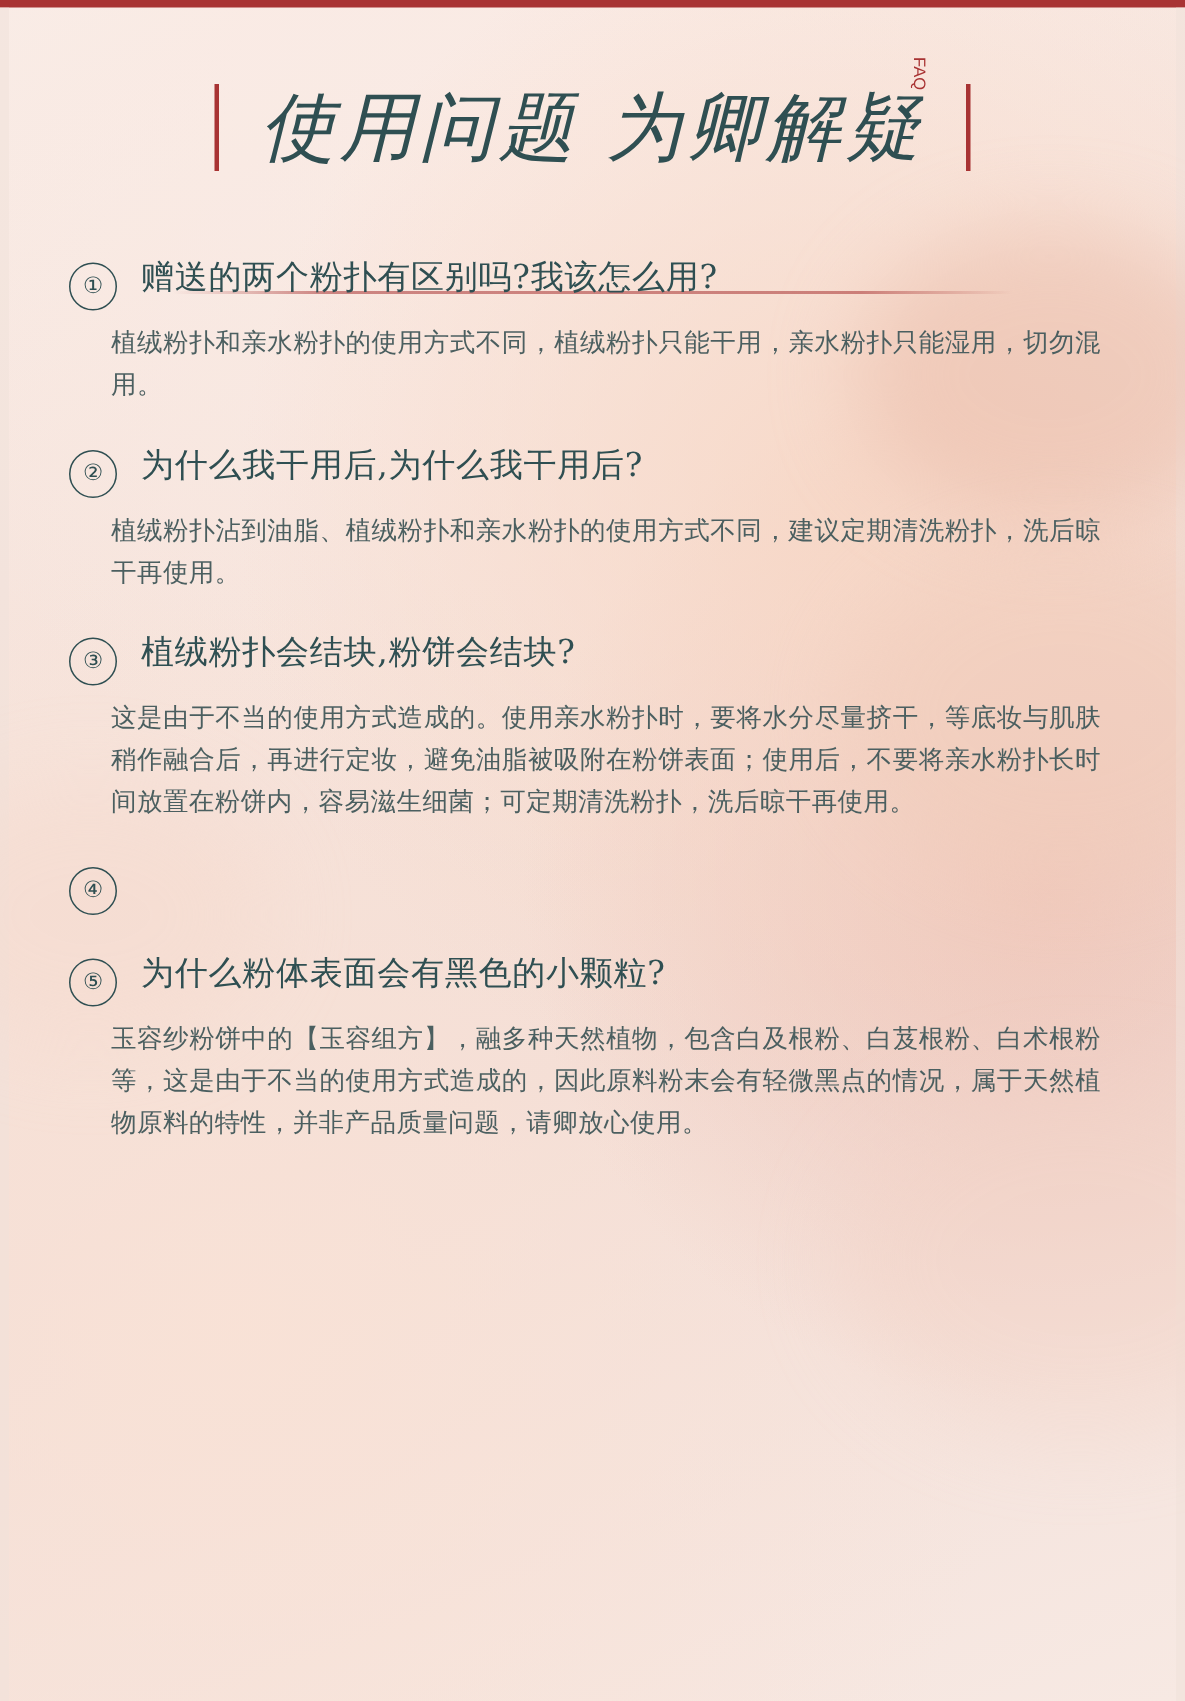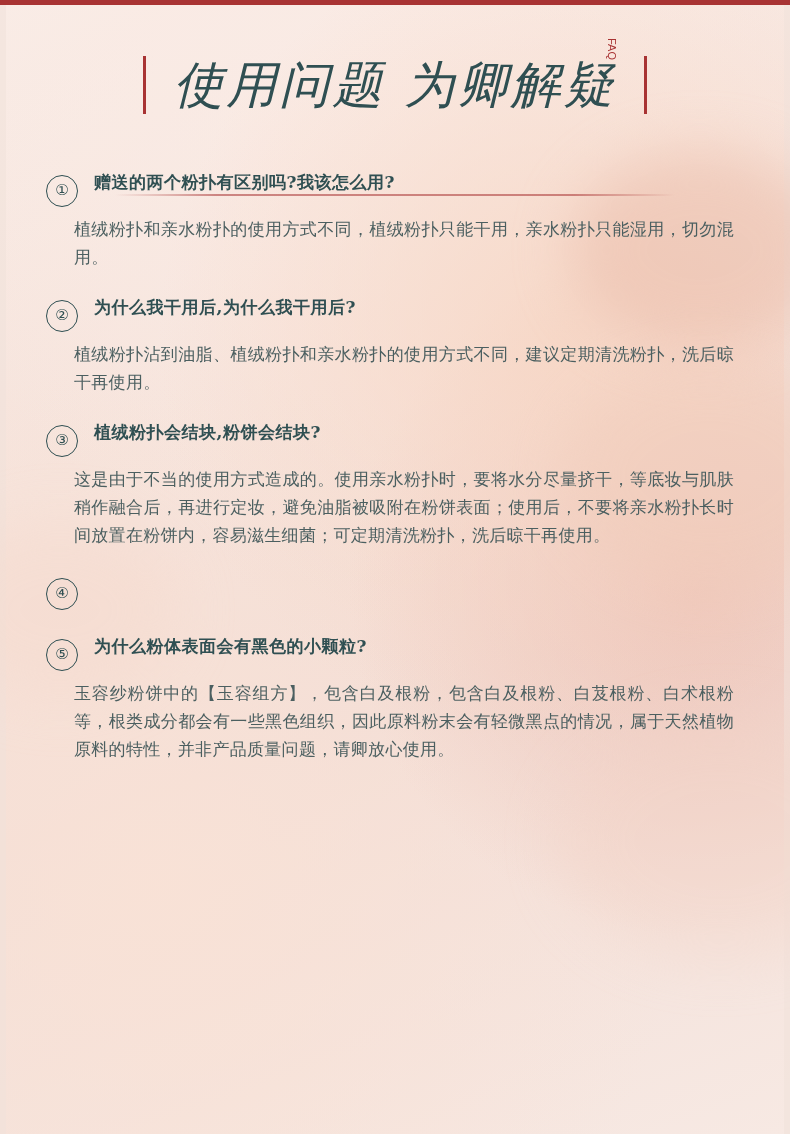--- a/index.html
+++ b/index.html
@@ -126,22 +126,22 @@
     color: #2f4f52;
     font-size: 15px;
     line-height: 28px;
     text-align: center;
     margin-right: 16px;
     margin-top: 3px;
     font-family: "DejaVu Sans", sans-serif;
   }
   .q-text {
     font-family: "DejaVu Serif", "Liberation Serif", serif;
-    font-size: 17px;
-    font-weight: 700;
+    font-size: 22px;
+    font-weight: 400;
     color: #2f4f52;
     line-height: 1.25;
     letter-spacing: 0.5px;
   }
   .a-text {
     margin-left: 28px;
     margin-right: 10px;
     font-family: "DejaVu Sans", "Liberation Sans", sans-serif;
     font-size: 17px;
     line-height: 1.65;
@@ -201,17 +201,17 @@
       <div class="q-row">
         <div class="q-num">④</div>
       </div>
     </div>
 
     <div class="faq-item">
       <div class="q-row">
         <div class="q-num">⑤</div>
         <div class="q-text">为什么粉体表面会有黑色的小颗粒?</div>
       </div>
-      <div class="a-text">玉容纱粉饼中的【玉容组方】，包含白及根粉，包含白及根粉、白芨根粉、白术根粉等，根类成分都会有一些黑色组织，因此原料粉末会有轻微黑点的情况，属于天然植物原料的特性，并非产品质量问题，请卿放心使用。</div>
+      <div class="a-text">玉容纱粉饼中的【玉容组方】，融多种天然植物，包含白及根粉、白芨根粉、白术根粉等，这是由于不当的使用方式造成的，因此原料粉末会有轻微黑点的情况，属于天然植物原料的特性，并非产品质量问题，请卿放心使用。</div>
     </div>
 
   </div>
 </div>
 
 </body></html>

